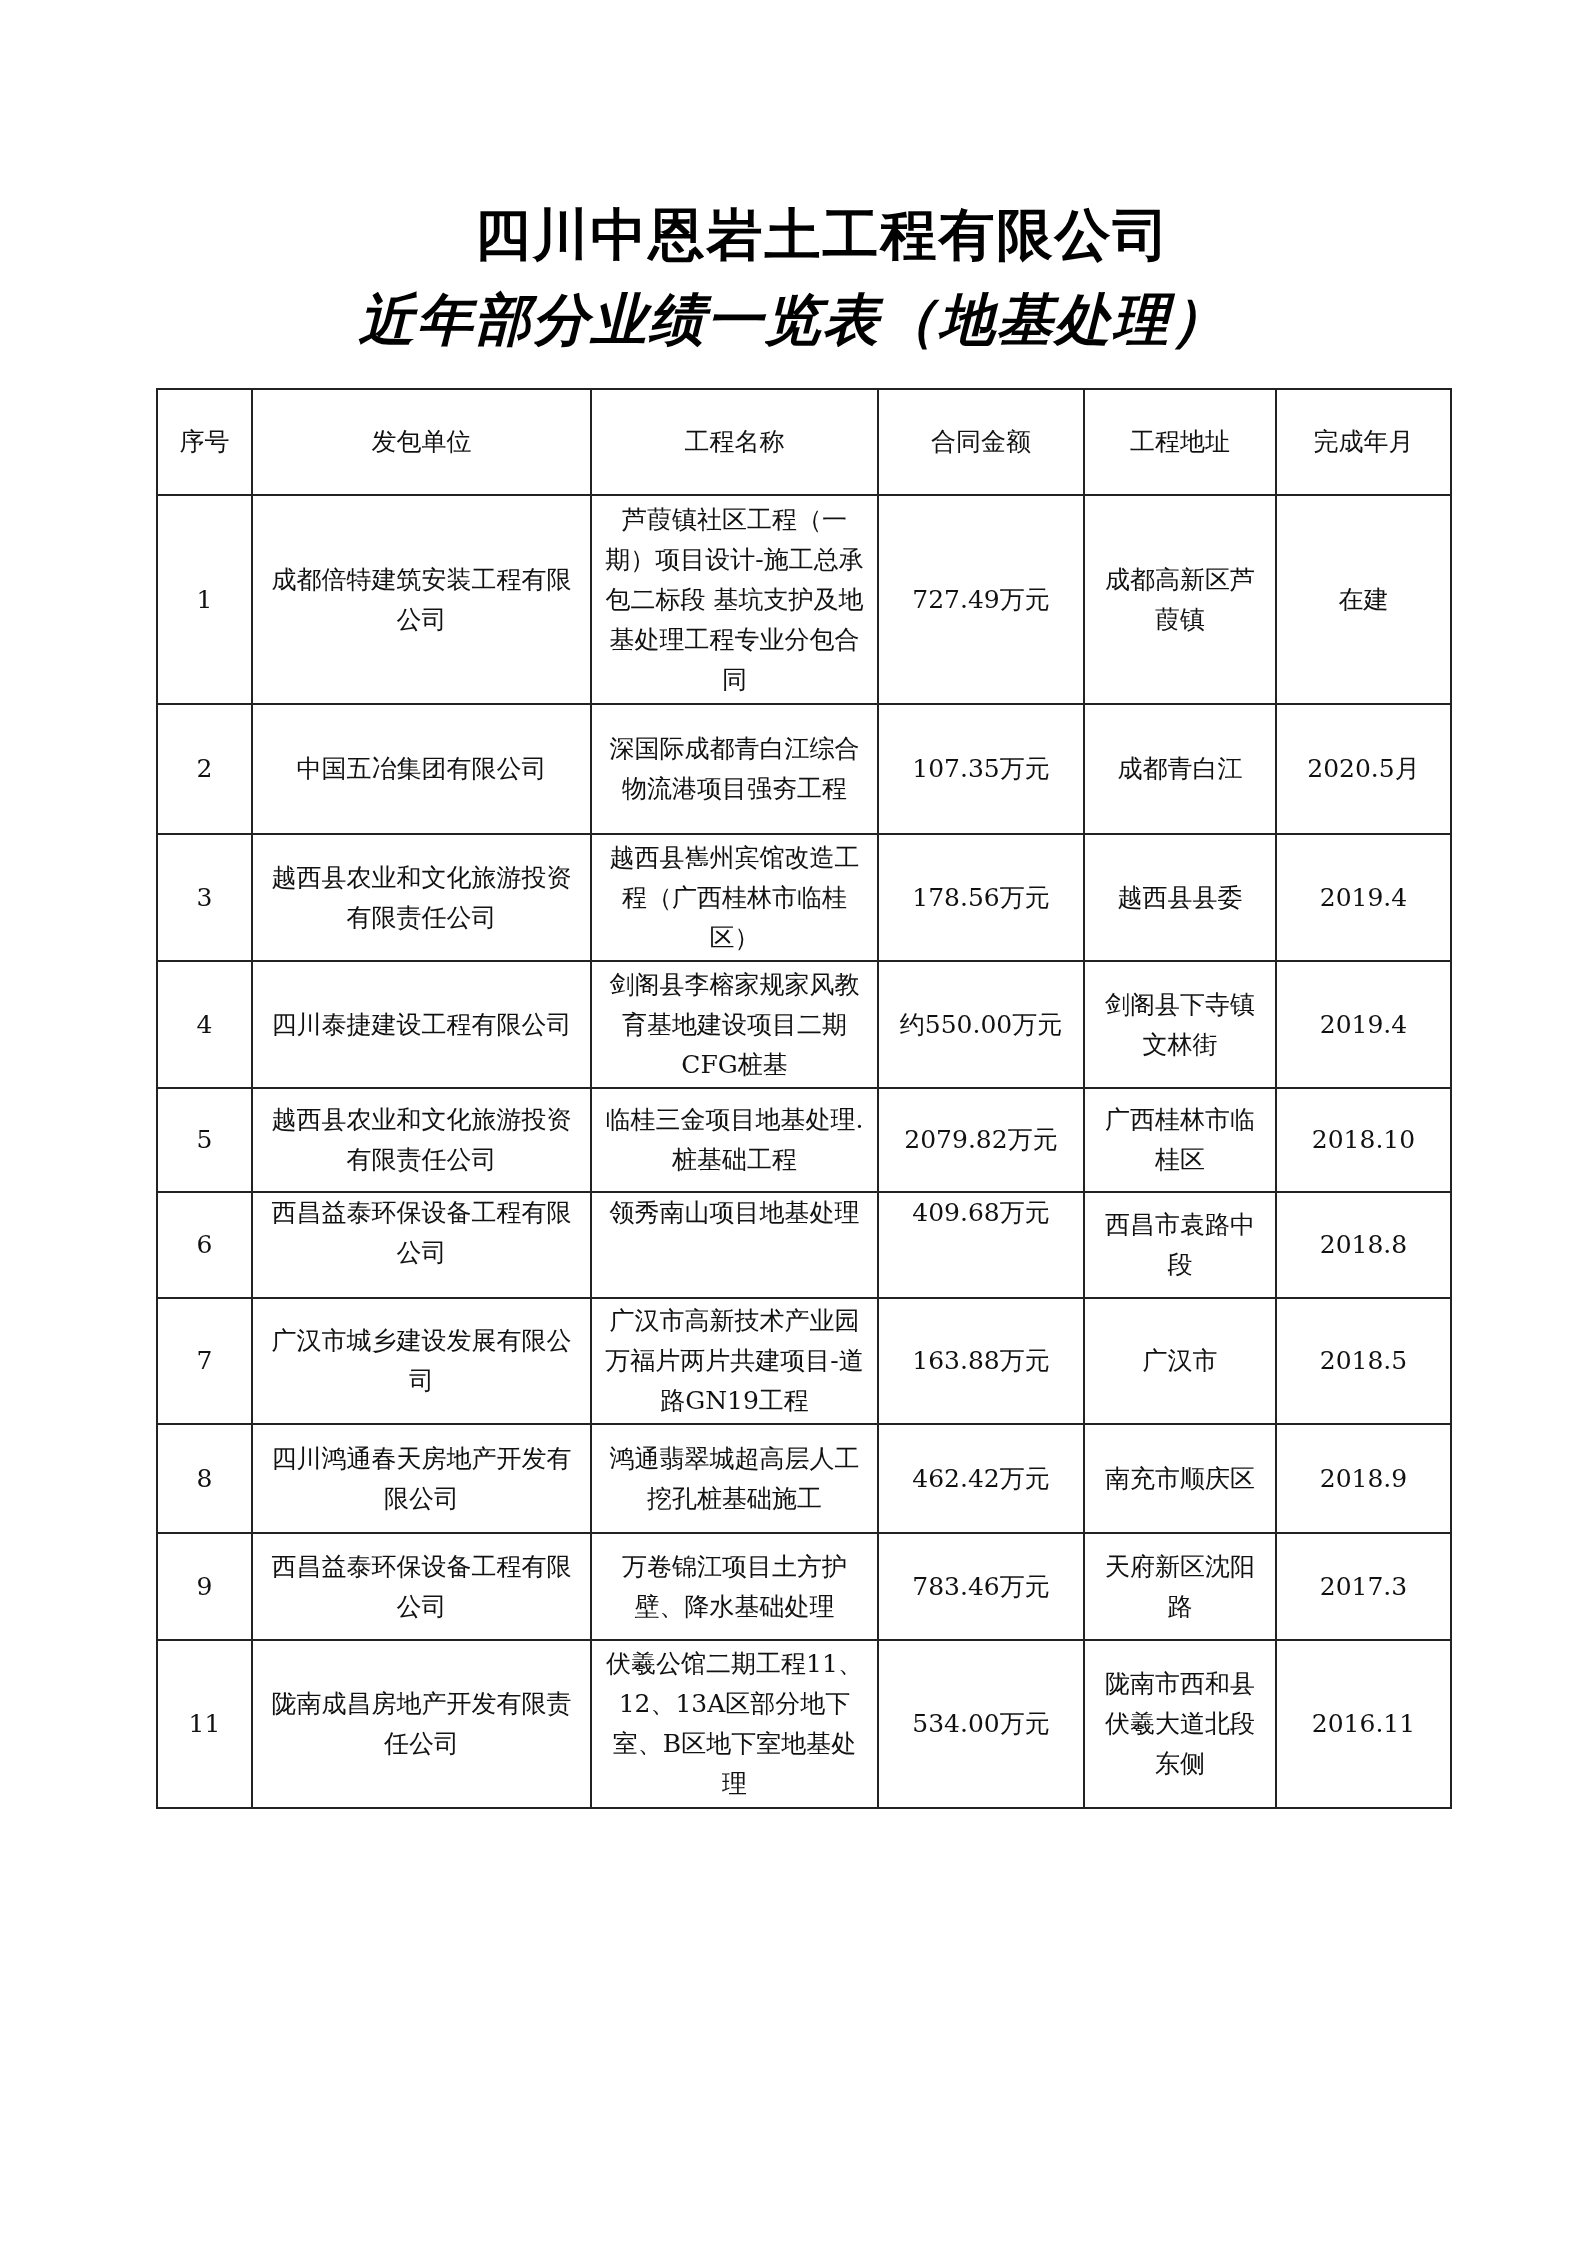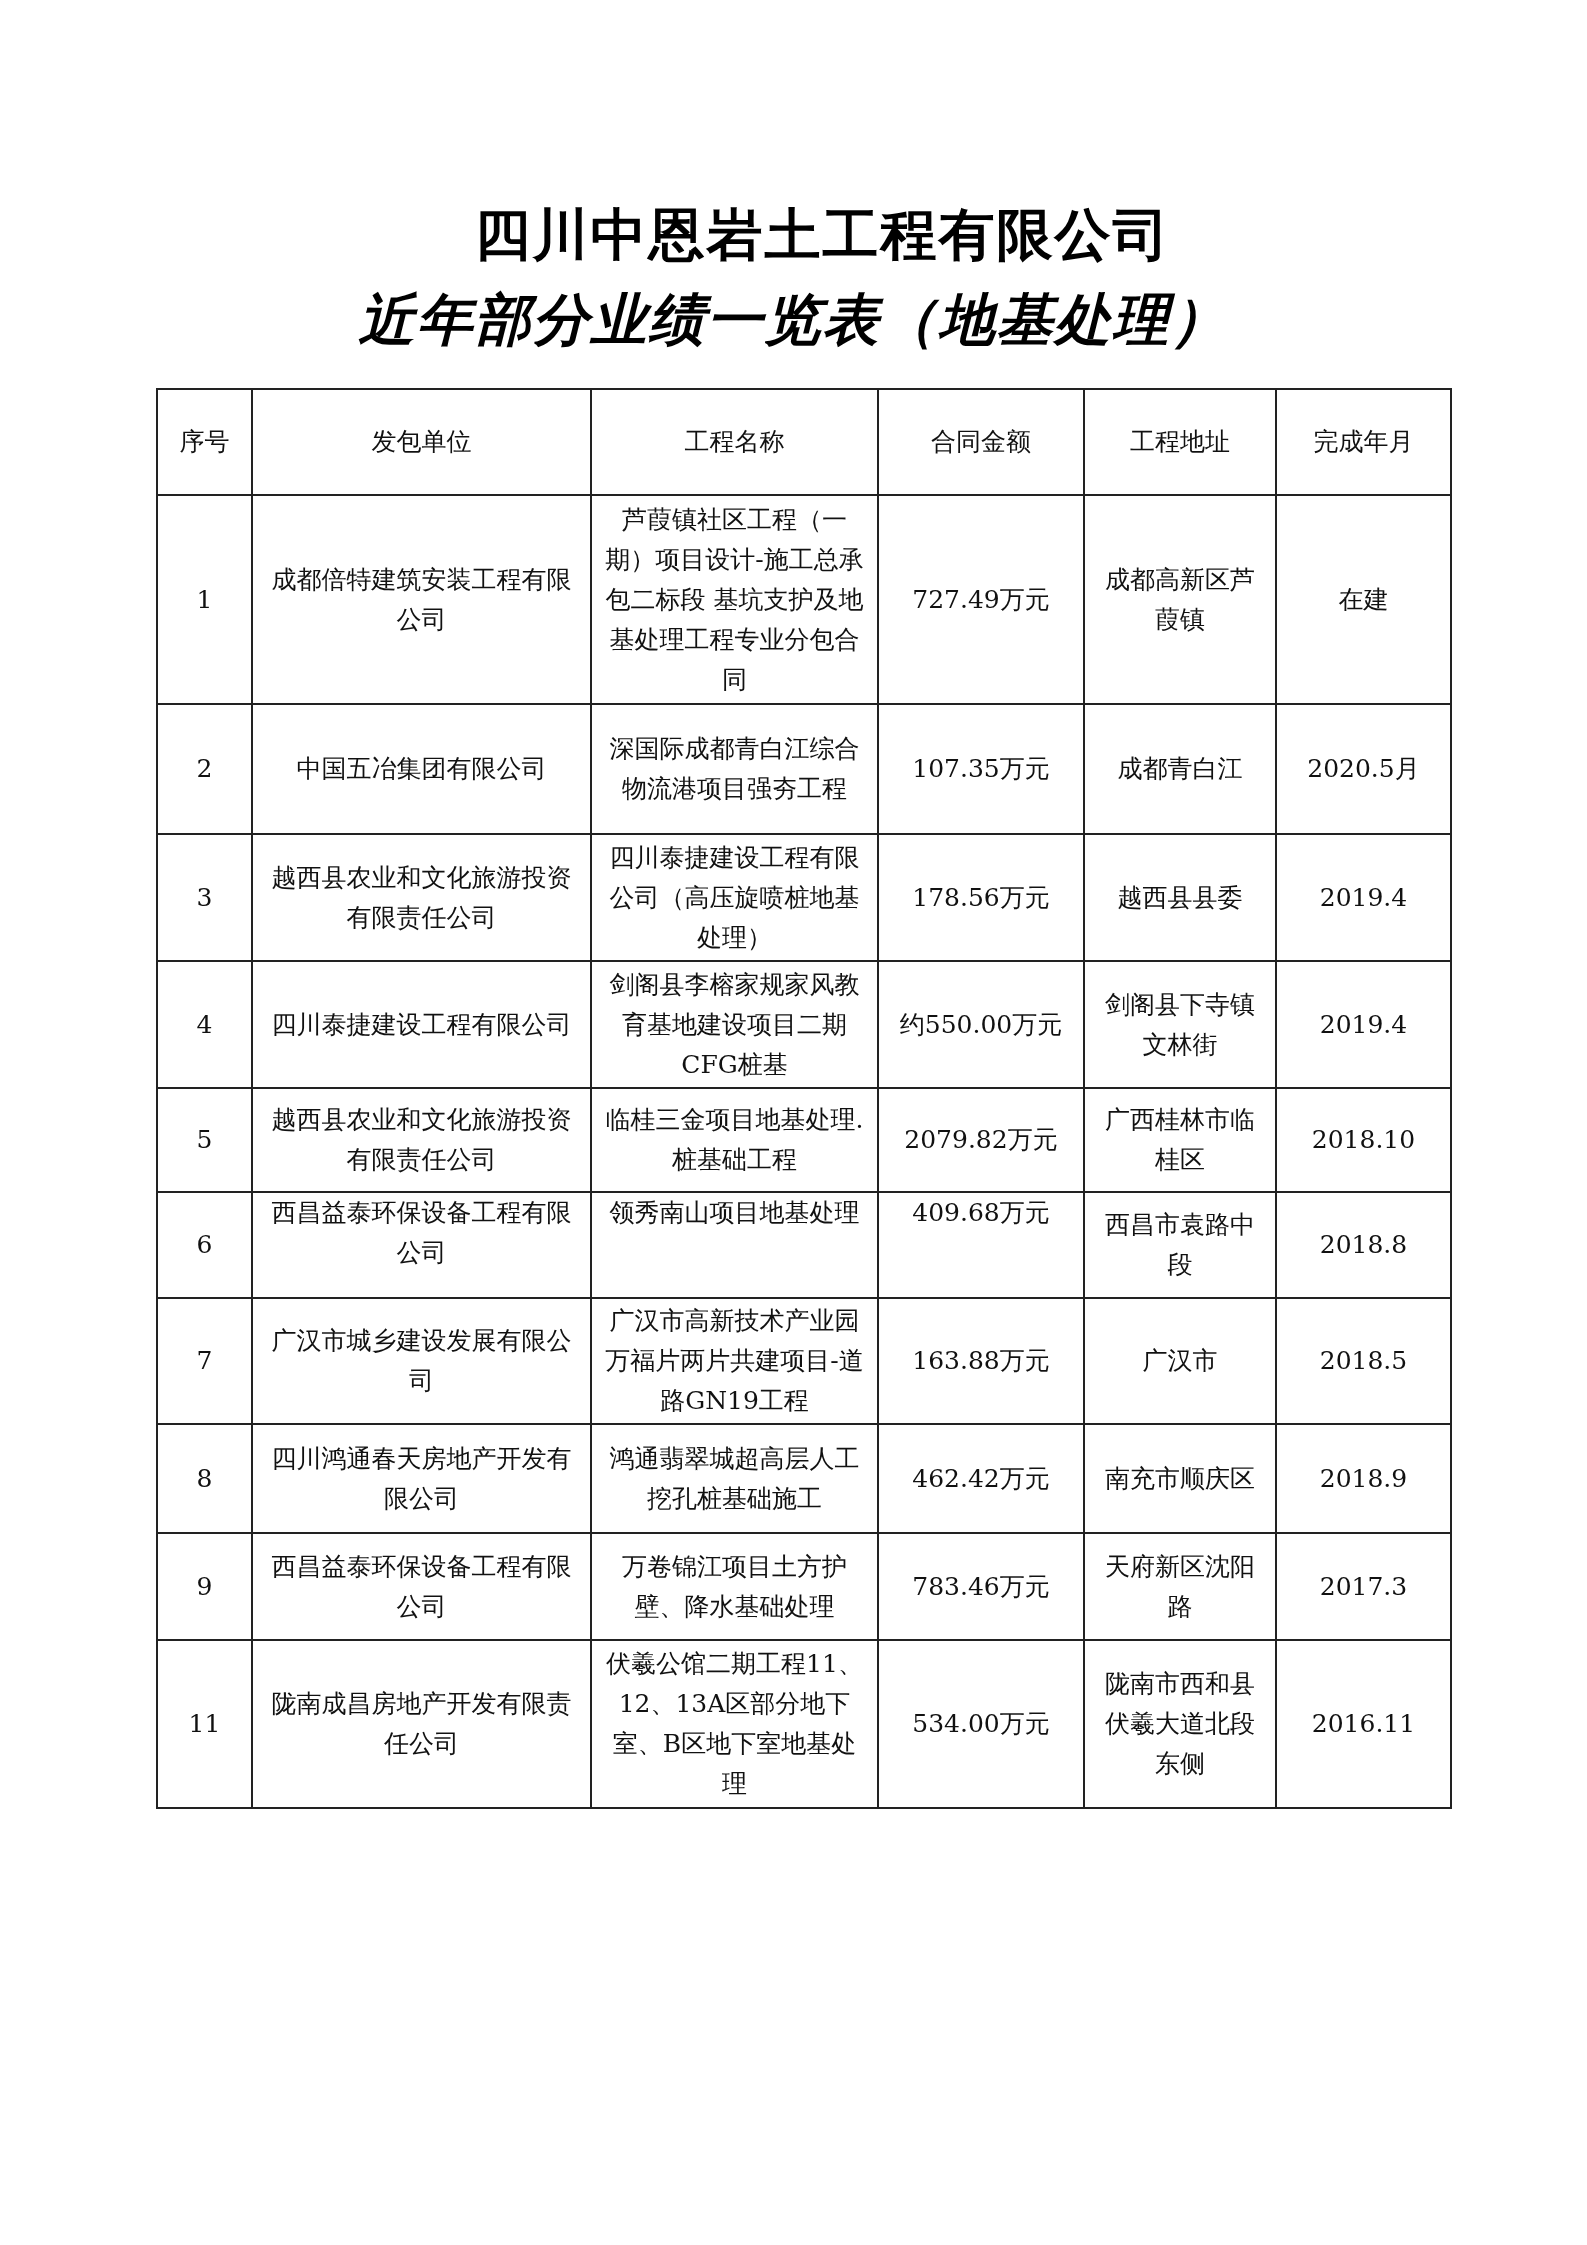--- a/index.html
+++ b/index.html
@@ -63,21 +63,21 @@
       <td>2</td>
       <td>中国五冶集团有限公司</td>
       <td>深国际成都青白江综合物流港项目强夯工程</td>
       <td>107.35万元</td>
       <td>成都青白江</td>
       <td>2020.5月</td>
     </tr>
     <tr style="height:127px">
       <td>3</td>
       <td>越西县农业和文化旅游投资有限责任公司</td>
-      <td>四川泰捷建设工程有限公司（高压旋喷桩地基处理）</td>
+      <td>越西县嶲州宾馆改造工程（广西桂林市临桂区）</td>
       <td>178.56万元</td>
       <td>越西县县委</td>
       <td>2019.4</td>
     </tr>
     <tr style="height:127px">
       <td>4</td>
       <td>四川泰捷建设工程有限公司</td>
       <td>剑阁县李榕家规家风教育基地建设项目二期CFG桩基</td>
       <td>约550.00万元</td>
       <td>剑阁县下寺镇文林街</td>

